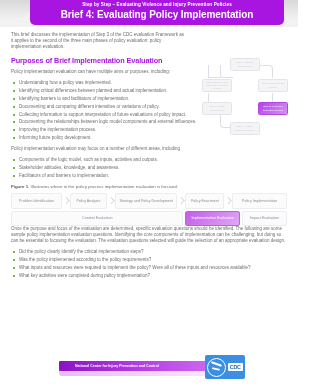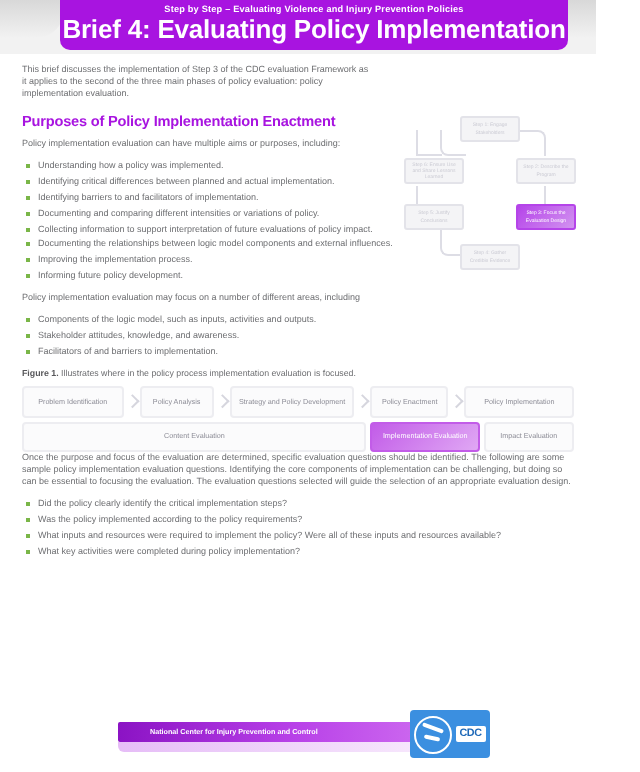--- a/index.html
+++ b/index.html
@@ -37,21 +37,21 @@
   }
   .header-kicker {
     color: #ffffff;
     font-size: 4.6px;
     font-weight: bold;
     letter-spacing: 0.1px;
     line-height: 6px;
   }
   .header-title {
     color: #ffffff;
-    font-size: 13px;
+    font-size: 10px;
     font-weight: bold;
     line-height: 13px;
     letter-spacing: -0.1px;
   }
   .header-shadow-l, .header-shadow-r {
     position: absolute;
     top: 0;
     width: 32px;
     height: 19px;
     background: linear-gradient(180deg, #d8d8d8 0%, #f2f2f2 100%);
@@ -344,21 +344,21 @@
     <div class="fw-node fw-n1">Step 1: Engage Stakeholders</div>
     <div class="fw-node fw-n2">Step 2: Describe the Program</div>
     <div class="fw-node fw-n3 active">Step 3: Focus the Evaluation Design</div>
     <div class="fw-node fw-n4">Step 4: Gather Credible Evidence</div>
     <div class="fw-node fw-n5">Step 5: Justify Conclusions</div>
     <div class="fw-node fw-n6">Step 6: Ensure Use and Share Lessons Learned</div>
   </div>
 
   <p class="body-text intro">This brief discusses the implementation of Step 3 of the CDC evaluation Framework as it applies to the second of the three main phases of policy evaluation: policy implementation evaluation.</p>
 
-  <h2 class="section-head">Purposes of Policy Implementation Enactment</h2>
+  <h2 class="section-head">Purposes of Brief Implementation Evaluation</h2>
   <p class="body-text">Policy implementation evaluation can have multiple aims or purposes, including:</p>
 
   <ul class="bullets">
     <li>Understanding how a policy was implemented.</li>
     <li>Identifying critical differences between planned and actual implementation.</li>
     <li>Identifying barriers to and facilitators of implementation.</li>
     <li>Documenting and comparing different intensities or variations of policy.</li>
     <li>Collecting information to support interpretation of future evaluations of policy impact.</li>
     <li>Documenting the relationships between logic model components and external influences.</li>
     <li>Improving the implementation process.</li>

